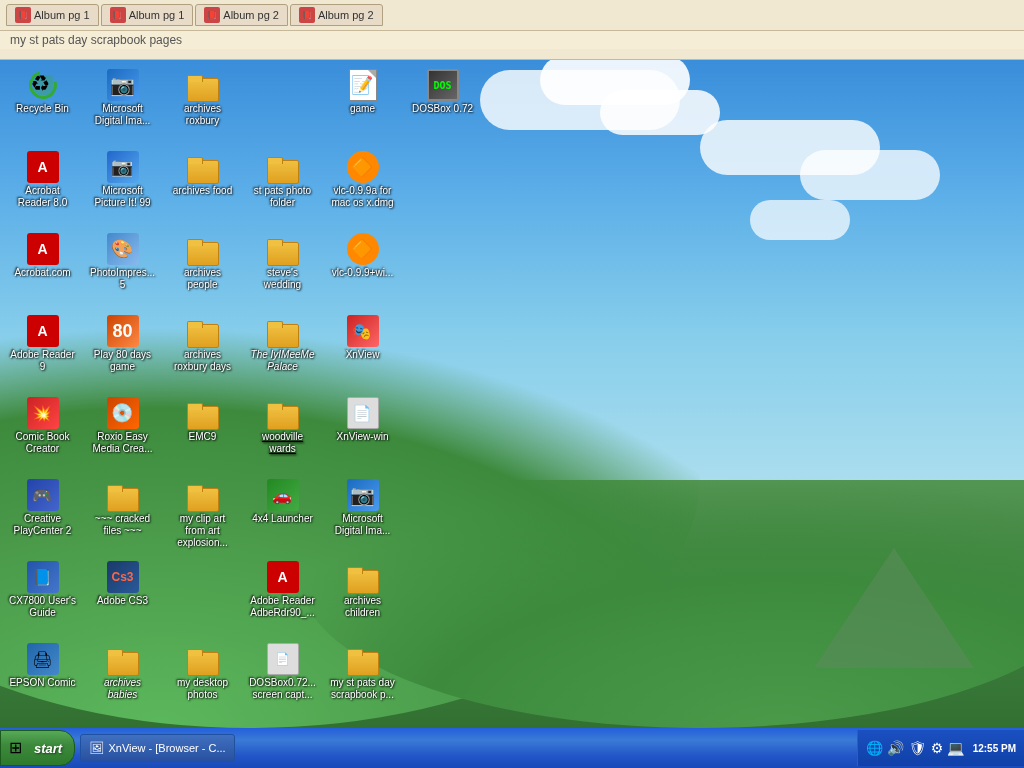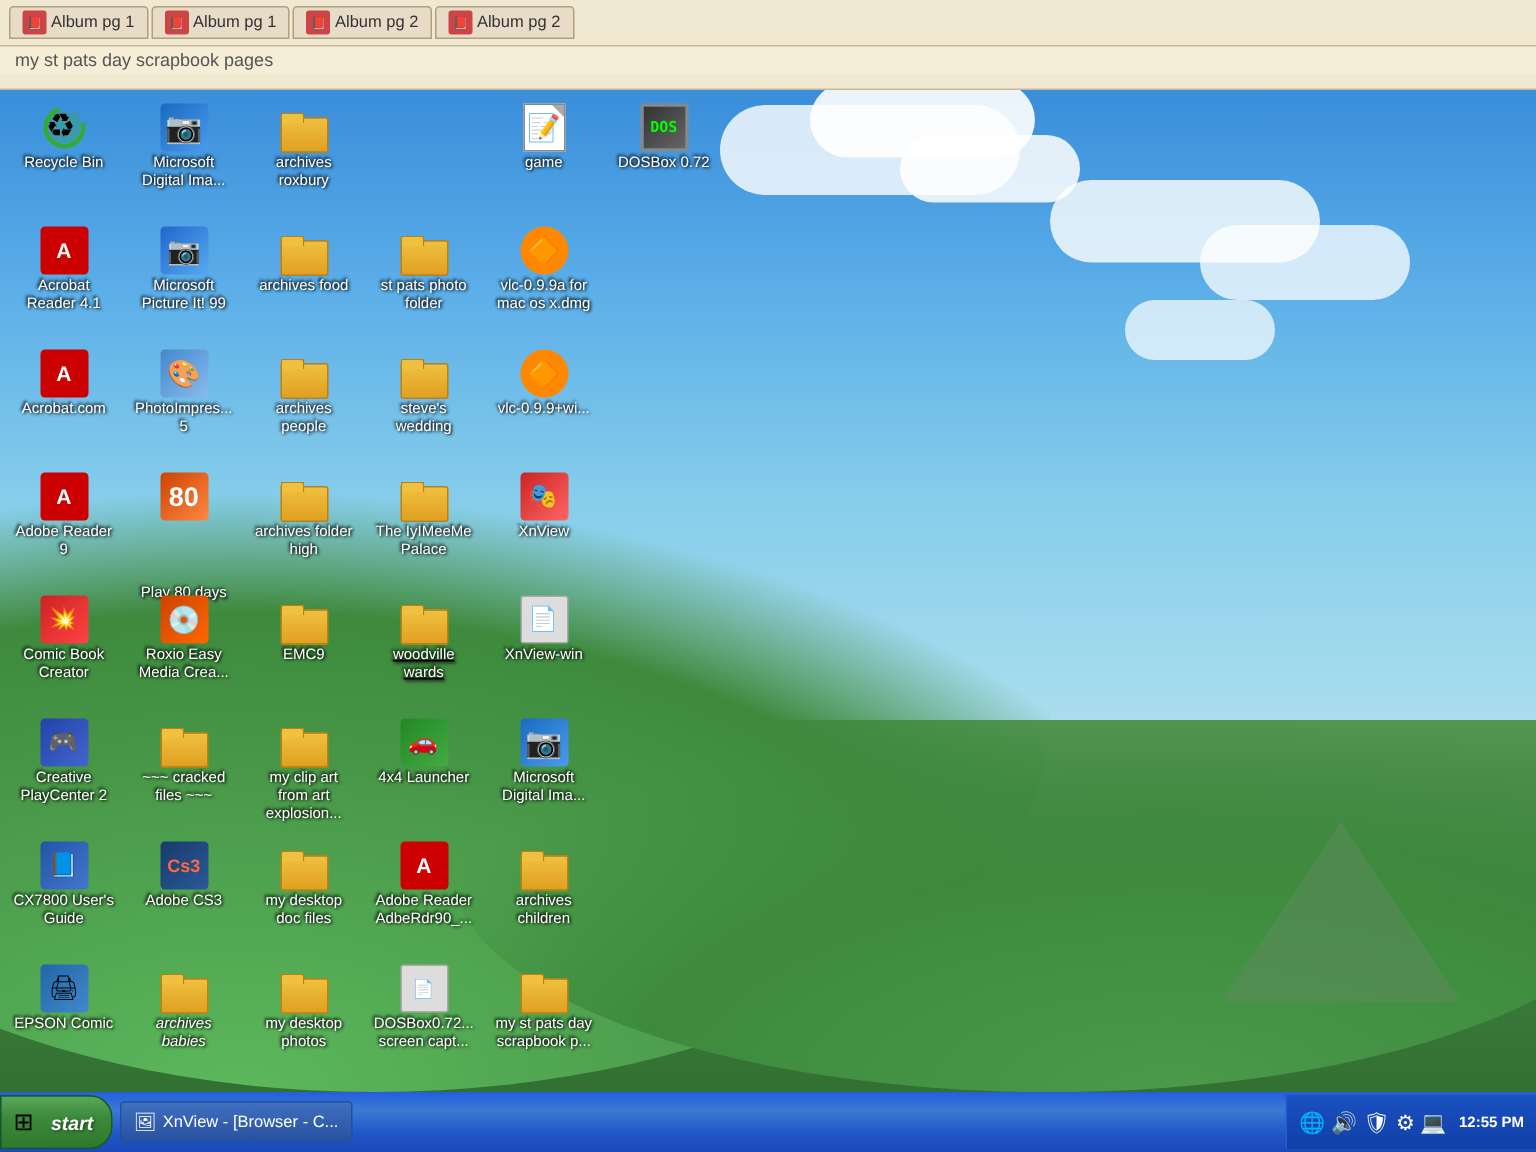--- a/index.html
+++ b/index.html
@@ -316,21 +316,21 @@
     <div class="desktop-icon" style="left: 405px; top: 5px;">
       <div class="icon-img">
         <div style="width:32px;height:32px;background:linear-gradient(135deg,#333,#666);border-radius:2px;border:2px solid #888;display:flex;align-items:center;justify-content:center;color:#00ff00;font-family:monospace;font-size:10px;font-weight:bold;">DOS</div>
       </div>
       <div class="icon-label">DOSBox 0.72</div>
     </div>
     <div class="desktop-icon" style="left: 5px; top: 87px;">
       <div class="icon-img">
         <div style="width:32px;height:32px;background:#cc0000;border-radius:3px;display:flex;align-items:center;justify-content:center;color:white;font-weight:bold;font-size:14px;">A</div>
       </div>
-      <div class="icon-label">Acrobat Reader 4.1</div>
+      <div class="icon-label">Acrobat Reader 8.0</div>
     </div>
     <div class="desktop-icon" style="left: 85px; top: 87px;">
       <div class="icon-img">
         <div style="width:32px;height:32px;background:linear-gradient(135deg,#2266cc,#55aaee);border-radius:3px;display:flex;align-items:center;justify-content:center;font-size:18px;">📷</div>
       </div>
       <div class="icon-label">Microsoft Picture It! 99</div>
     </div>
     <div class="desktop-icon" style="left: 165px; top: 87px;">
       <div class="icon-img">
         <div class="icon-folder" style="width:32px;height:26px;margin-top:3px;"></div>
@@ -378,33 +378,33 @@
         <div style="width:32px;height:32px;background:#ff8800;border-radius:50%;display:flex;align-items:center;justify-content:center;font-size:18px;">🔶</div>
       </div>
       <div class="icon-label">vlc-0.9.9+wi...</div>
     </div>
     <div class="desktop-icon" style="left: 5px; top: 251px;">
       <div class="icon-img">
         <div style="width:32px;height:32px;background:#cc0000;border-radius:3px;display:flex;align-items:center;justify-content:center;color:white;font-weight:bold;font-size:14px;">A</div>
       </div>
       <div class="icon-label">Adobe Reader 9</div>
     </div>
-    <div class="desktop-icon" style="left: 85px; top: 251px; gap: 41px;">
+    <div class="desktop-icon" style="left: 85px; top: 251px;">
       <div class="icon-img">
         <div style="width:32px;height:32px;background:linear-gradient(135deg,#cc4400,#ff8844);border-radius:3px;display:flex;align-items:center;justify-content:center;font-size:18px;color:white;font-weight:bold;">80</div>
       </div>
       <div class="icon-label">Play 80 days game</div>
     </div>
     <div class="desktop-icon" style="left: 165px; top: 251px;">
       <div class="icon-img">
         <div class="icon-folder" style="width:32px;height:26px;margin-top:3px;"></div>
       </div>
-      <div class="icon-label">archives folder high</div>
-    </div>
-    <div class="desktop-icon" style="left: 245px; top: 251px;">
+      <div class="icon-label">archives roxbury days</div>
+    </div>
+    <div class="desktop-icon" style="left: 245px; top: 251px; font-style: italic;">
       <div class="icon-img">
         <div class="icon-folder" style="width:32px;height:26px;margin-top:3px;"></div>
       </div>
       <div class="icon-label">The IyIMeeMe Palace</div>
     </div>
     <div class="desktop-icon" style="left: 325px; top: 251px;">
       <div class="icon-img">
         <div style="width:32px;height:32px;background:linear-gradient(135deg,#cc2222,#ff6666);border-radius:3px;display:flex;align-items:center;justify-content:center;font-size:16px;">🎭</div>
       </div>
       <div class="icon-label">XnView</div>
@@ -473,26 +473,20 @@
       <div class="icon-img">
         <div style="width:32px;height:32px;background:linear-gradient(135deg,#2255aa,#4477cc);border-radius:3px;display:flex;align-items:center;justify-content:center;font-size:16px;">📘</div>
       </div>
       <div class="icon-label">CX7800 User's Guide</div>
     </div>
     <div class="desktop-icon" style="left: 85px; top: 497px; align-items: center;">
       <div class="icon-img">
         <div style="width:32px;height:32px;background:linear-gradient(135deg,#1a3a6a,#2a5a9a);border-radius:3px;display:flex;align-items:center;justify-content:center;color:#ff6644;font-weight:bold;font-size:12px;">Cs3</div>
       </div>
       <div class="icon-label">Adobe CS3</div>
-    </div>
-    <div class="desktop-icon" style="left: 165px; top: 497px;">
-      <div class="icon-img">
-        <div class="icon-folder" style="width:32px;height:26px;margin-top:3px;"></div>
-      </div>
-      <div class="icon-label">my desktop doc files</div>
     </div>
     <div class="desktop-icon" style="left: 245px; top: 497px;">
       <div class="icon-img">
         <div style="width:32px;height:32px;background:#cc0000;border-radius:3px;display:flex;align-items:center;justify-content:center;color:white;font-weight:bold;font-size:14px;">A</div>
       </div>
       <div class="icon-label">Adobe Reader AdbeRdr90_...</div>
     </div>
     <div class="desktop-icon" style="left: 325px; top: 497px;">
       <div class="icon-img">
         <div class="icon-folder" style="width:32px;height:26px;margin-top:3px;"></div>

